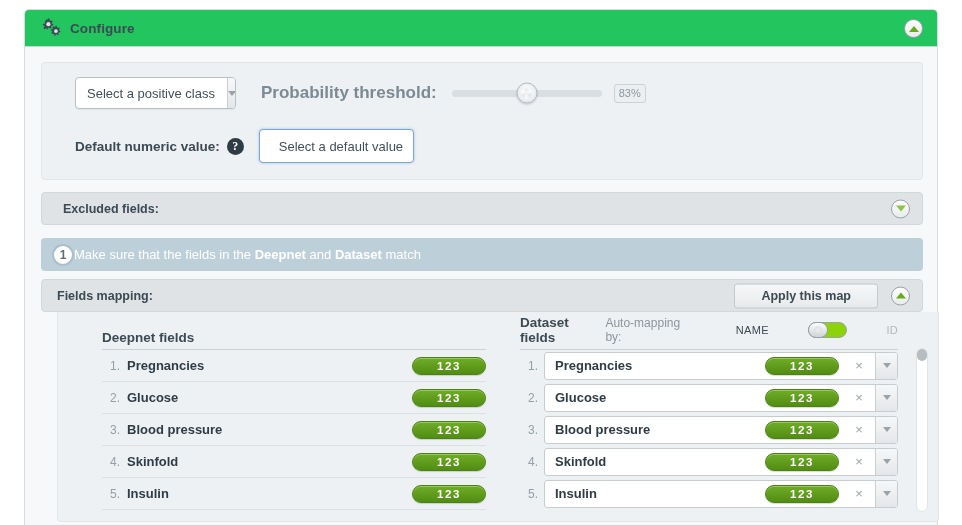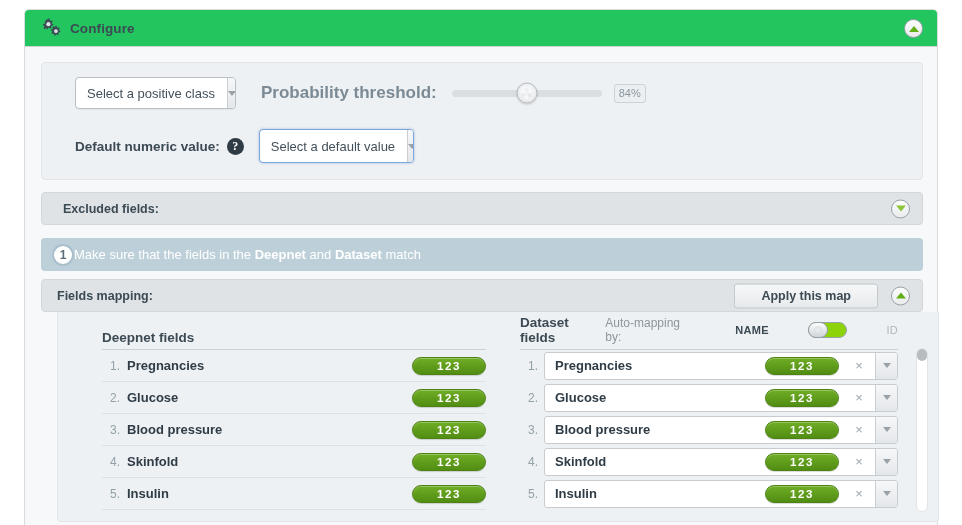--- a/index.html
+++ b/index.html
@@ -91,20 +91,21 @@
     background: #ffffff;
     border: 1px solid #b9bfc4;
     border-radius: 4px;
     box-shadow: 0 1px 1px rgba(0,0,0,.05);
     cursor: pointer;
     overflow: hidden;
   }
   .select.focused {
     border-color: #7aa7d8;
     box-shadow: 0 0 3px rgba(100,150,210,.55);
+    padding-left: 8px;
   }
   .select .sel-text {
     display: flex; align-items: center;
     padding: 0 12px 0 11px;
     font-size: 13px;
     color: #43505a;
     white-space: nowrap;
   }
   .select .sel-arrow {
     width: 24px;
@@ -291,21 +292,21 @@
     display: flex; align-items: center;
     padding-bottom: 1px;
     gap: 32px;
   }
   .automap-label {
     font-size: 12px;
     color: #8b969e;
     margin-right: 10px;
   }
   .tog-name {
-    font-size: 11px; font-weight: bold;
+    font-size: 11px; font-weight: normal;
     color: #3c4a54;
     letter-spacing: .3px;
   }
   .tog-id {
     font-size: 11px;
     color: #b0b8be;
     letter-spacing: .3px;
   }
   .toggle {
     margin: 0 7px;
@@ -483,21 +484,21 @@
         </span>
       </div>
 
       <span class="lbl-prob">Probability threshold:</span>
 
       <div class="slider-wrap">
         <div class="slider-track"></div>
         <div class="slider-knob" style="left: 50%;"></div>
       </div>
 
-      <span class="pct-box">84%</span>
+      <span class="pct-box">83%</span>
     </div>
 
     <div class="row2">
       <span class="lbl-default">Default numeric value:</span>
       <span class="help-icon">?</span>
       <div class="select focused" id="default-value-select">
         <span class="sel-text">Select a default value</span>
         <span class="sel-arrow">
           <span class="caret-sm"></span>
         </span>

